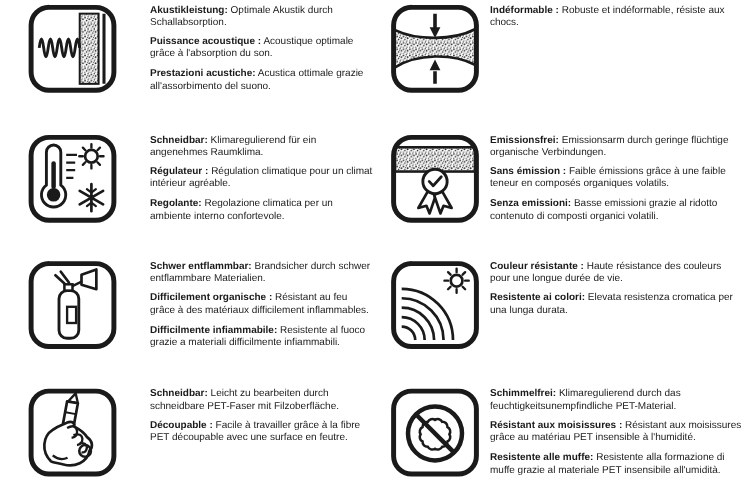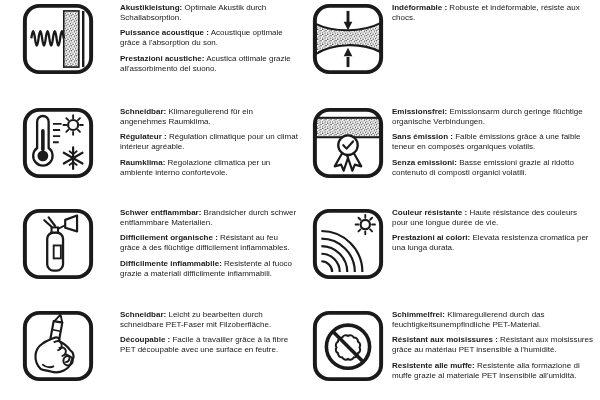--- a/index.html
+++ b/index.html
@@ -86,21 +86,21 @@
       <circle cx="29" cy="67.9" r="7.5" fill="#1a1a1a"></circle>
       <path class="st" d="M43,23.5 55,23.5 M43,32 53,32 M43,40.5 53,40.5 M43,49 51,49" stroke-width="2.6"></path>
       <circle class="st" cx="71" cy="25" r="7" stroke-width="3"></circle>
       <path class="st" stroke-linecap="round" stroke-width="2.6" d="M80.5,25 84.5,25 M77.7,31.7 80.5,34.5 M71,34.5 71,38.5 M64.3,31.7 61.5,34.5 M61.5,25 57.5,25 M64.3,18.3 61.5,15.5 M71,15.5 71,11.5 M77.7,18.3 80.5,15.5"></path>
       <path class="st" stroke-linecap="round" stroke-width="3" d="M71,56 71,86 M58,63.5 84,78.5 M58,78.5 84,63.5"></path>
       <path class="st" stroke-linecap="round" stroke-width="2.4" d="M66,61.5 71,65.5 76,61.5 M66,80.5 71,76.5 76,80.5"></path>
     </svg>
     <div class="texts">
       <p><b>Schneidbar:</b> <span>Klimaregulierend für ein angenehmes Raumklima.</span></p>
       <p><b>Régulateur :</b> <span>Régulation climatique pour un climat intérieur agréable.</span></p>
-      <p><b>Raumklima:</b> <span>Regolazione climatica per un ambiente interno confortevole.</span></p>
+      <p><b>Regolante:</b> <span>Regolazione climatica per un ambiente interno confortevole.</span></p>
     </div>
   </section>
 
   <section class="cell c2">
     <svg class="icon" viewBox="0 0 100 100">
       <defs>
           <pattern id="sp4" width="7" height="7" patternUnits="userSpaceOnUse">
         <circle cx="1" cy="1.5" r="0.9" fill="#1a1a1a"></circle>
             <circle cx="4.2" cy="0.8" r="0.7" fill="#1a1a1a"></circle>
         <circle cx="5.6" cy="3.2" r="1" fill="#1a1a1a"></circle>
@@ -129,39 +129,39 @@
       <rect class="st" x="4" y="4" width="92" height="92" rx="20" fill="#fff" stroke-width="5.5"></rect>
       <rect x="35" y="34" width="22" height="53" rx="9" fill="#fff" stroke="#1a1a1a" stroke-width="3.2"></rect>
       <rect x="41" y="27" width="9" height="7" fill="#fff" stroke="#1a1a1a" stroke-width="2.8"></rect>
       <path class="st" d="M41,26 L31,17 M46,25 L37,13" stroke-width="3" stroke-linecap="round"></path>
       <path class="st" d="M50,29 L60,24" stroke-width="2.6"></path>
       <polygon points="60,16.5 76.5,10.5 76.5,32.5 60,27.5" fill="#fff" stroke="#1a1a1a" stroke-width="3" stroke-linejoin="round"></polygon>
       <rect x="44" y="52" width="10" height="18" fill="#fff" stroke="#1a1a1a" stroke-width="2.6"></rect>
     </svg>
     <div class="texts">
       <p><b>Schwer entflammbar:</b> <span>Brandsicher durch schwer entflammbare Materialien.</span></p>
-      <p><b>Difficilement organische :</b> <span>Résistant au feu grâce à des flüchtige difficilement inflammables.</span></p>
+      <p><b>Difficilement organische :</b> <span>Résistant au feu grâce à des matériaux difficilement inflammables.</span></p>
       <p><b>Difficilmente infiammabile:</b> <span>Resistente al fuoco grazie a materiali difficilmente infiammabili.</span></p>
     </div>
   </section>
 
   <section class="cell c2">
     <svg class="icon" viewBox="0 0 100 100">
       <rect class="st" x="4" y="4" width="92" height="92" rx="20" fill="#fff" stroke-width="5.5"></rect>
       <path class="st" d="M13,74 A15,15 0 0 1 28,89" stroke-width="3"></path>
       <path class="st" d="M13,63.5 A25.5,25.5 0 0 1 38.5,89" stroke-width="3"></path>
       <path class="st" d="M13,53 A36,36 0 0 1 49,89" stroke-width="3"></path>
       <path class="st" d="M13,42.5 A46.5,46.5 0 0 1 59.5,89" stroke-width="3"></path>
       <path class="st" d="M13,32 A57,57 0 0 1 70,89" stroke-width="3"></path>
       <circle class="st" cx="74" cy="23" r="6.5" stroke-width="3"></circle>
       <path class="st" stroke-linecap="round" stroke-width="2.6" d="M83.5,23 87.5,23 M80.7,29.7 83.5,32.5 M74,32.5 74,36.5 M67.3,29.7 64.5,32.5 M64.5,23 60.5,23 M67.3,16.3 64.5,13.5 M74,13.5 74,9.5 M80.7,16.3 83.5,13.5"></path>
     </svg>
     <div class="texts">
       <p><b>Couleur résistante :</b> <span>Haute résistance des couleurs pour une longue durée de vie.</span></p>
-      <p><b>Prestazioni ai colori:</b> <span>Elevata resistenza cromatica per una lunga durata.</span></p>
+      <p><b>Resistente ai colori:</b> <span>Elevata resistenza cromatica per una lunga durata.</span></p>
     </div>
   </section>
 
   <section class="cell c1">
     <svg class="icon" viewBox="0 0 100 100">
       <rect class="st" x="4" y="4" width="92" height="92" rx="20" fill="#fff" stroke-width="5.5"></rect>
       <polygon points="45,15.5 56,17.5 53.5,6.5" fill="#fff" stroke="#1a1a1a" stroke-width="2.6" stroke-linejoin="round"></polygon>
       <polygon points="44,15.5 56,17.5 51.5,42 39.5,40" fill="#fff" stroke="#1a1a1a" stroke-width="3" stroke-linejoin="round"></polygon>
       <line class="st" x1="42.5" y1="27.5" x2="53.5" y2="29.5" stroke-width="2"></line>
       <path d="M26,82 C15,71 17,54 28,47 C34,42.5 40,41 44,39 C48.5,37 52.5,38.5 52,43.5 C58,46.5 63.5,51 66.5,55.5 C72.5,59.5 73,66.5 69,70 C66.5,83.5 52,89 40,85.5 C32.5,83.5 29.5,84 26,82 Z" fill="#fff" stroke="#1a1a1a" stroke-width="3" stroke-linejoin="round"></path>

